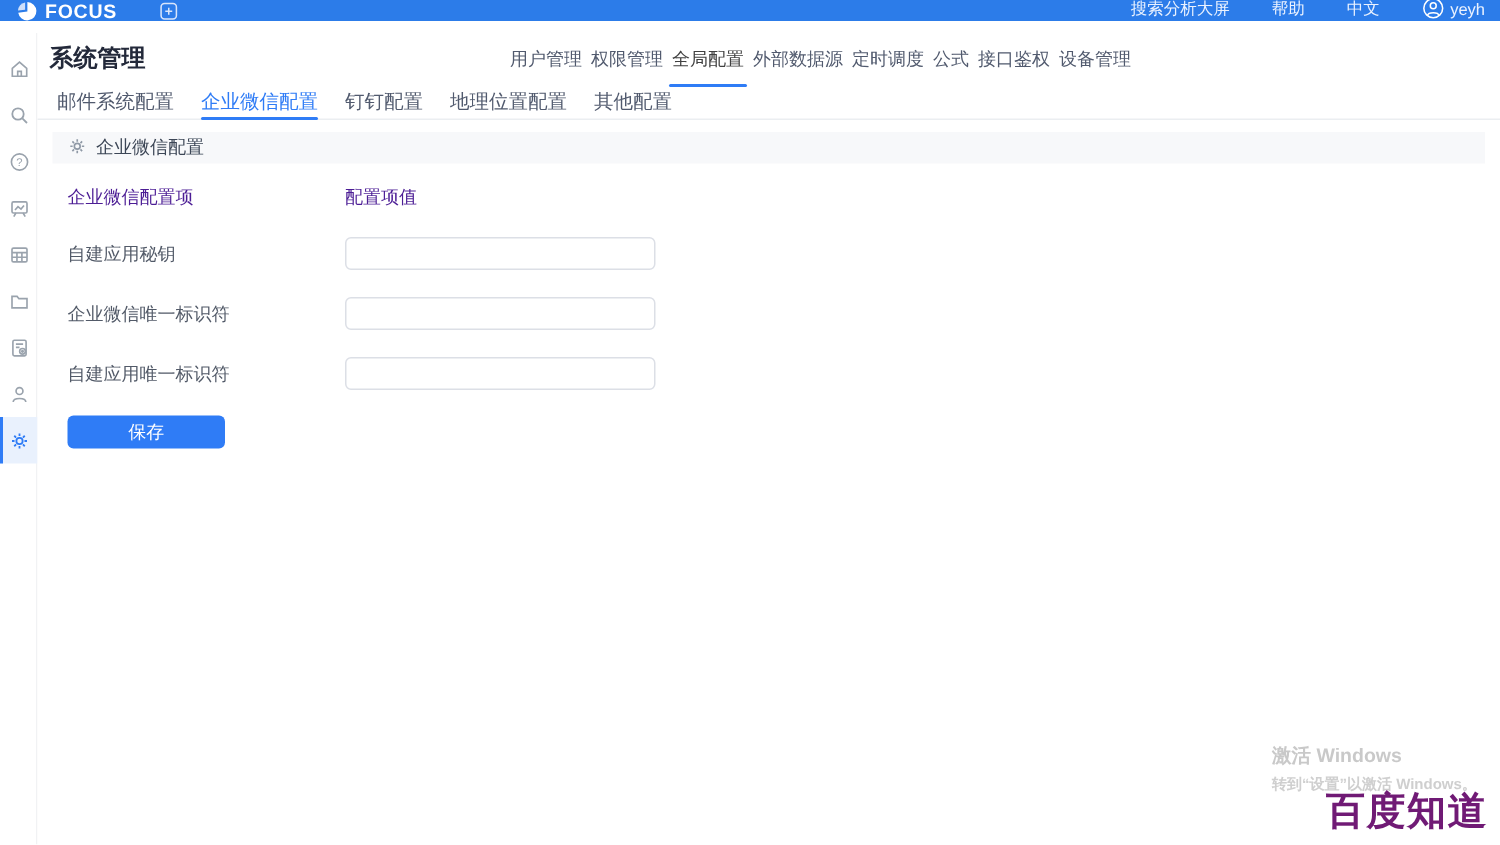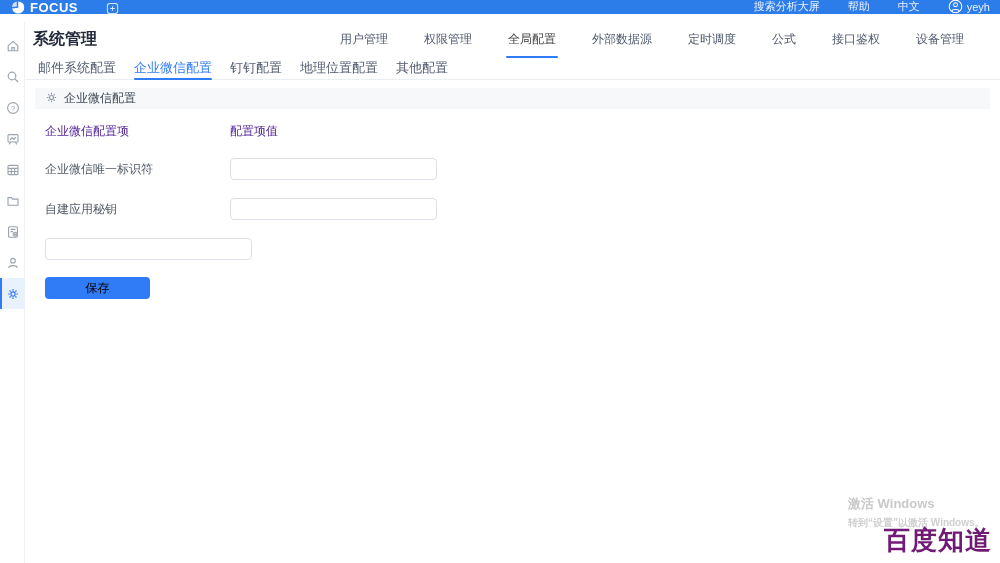--- a/index.html
+++ b/index.html
@@ -22,21 +22,21 @@
   .side-item { width:25px; height:31px; display:flex; align-items:center; justify-content:center;
     position:relative; cursor:pointer; }
   .side-item svg { display:block; }
   .side-item.active { background:#e9f1fd; }
   .side-item.active::before { content:""; position:absolute; left:0; top:0; width:2px; height:31px; background:#2f7cf6; }
 
   
   .main { position:absolute; left:25px; top:22px; width:975px; height:541px; background:#fff; }
   .page-header { height:35px; display:flex; align-items:center; padding-left:8px; position:relative; }
   .page-title { font-size:16px; font-weight:600; color:#23293a; }
-  .top-tabs { position:absolute; left:315px; top:0; height:35px; display:flex; align-items:center; gap:36px; }
+  .top-tabs { position:absolute; left:315px; top:0; height:35px; display:flex; align-items:center; gap:6px; }
   .ttab { font-size:12px; color:#515a6e; cursor:pointer; position:relative; white-space:nowrap; }
   .ttab.active { color:#404040; }
   .ttab.active::after { content:""; position:absolute; left:-2px; right:-2px; bottom:-10px; height:2px;
     background:#2f7cf6; border-radius:1px; }
 
   .sub-tabs { height:23px; display:flex; align-items:center; gap:18px; padding-left:13px;
     border-bottom:1px solid #ebeef1; }
   .stab { font-size:13px; color:#515a6e; cursor:pointer; position:relative; height:23px;
     display:flex; align-items:center; white-space:nowrap; }
   .stab.active { color:#2f7cf6; }
@@ -46,21 +46,21 @@
   .section-bar { margin:8px 10px 0 10px; height:21px; background:#f7f8fa; display:flex;
     align-items:center; gap:6px; padding-left:10px; font-size:12px; color:#3c4656; }
 
   .form-area { padding-left:20px; }
   .form-head { display:flex; margin-top:14px; font-size:12px; color:#4c1d95; }
   .col-item { width:185px; }
   .form-row { display:flex; align-items:center; margin-top:18px; }
   .row-label { width:185px; font-size:12px; color:#525a68; }
   .row-input { width:207px; height:22px; border:1px solid #dcdfe6; border-radius:4px;
     background:#fff; outline:none; padding:0 6px; font-size:12px; color:#333; }
-  .save-btn { margin-top:17px; width:105px; height:22px; background:#2f7cf6; color:#000000;
+  .save-btn { margin-top:17px; width:105px; height:22px; background:#2f7cf6; color:#ffffff;
     border:none; border-radius:4px; font-size:12px; cursor:pointer; }
 
   
   .activate-wm { position:absolute; left:848px; top:495px; color:#c9c9c9; pointer-events:none;font-weight:bold; }
   .activate-wm .t1 { font-size:13px; }
   .activate-wm .t2 { font-size:10px; margin-top:3px; color:#cfcfcf; }
   .baidu-wm { position:absolute; right:8px; bottom:5px; font-size:26px; font-weight:bold;
     color:#701a75; letter-spacing:1px; pointer-events:none; }
 </style>
 </head>
@@ -210,30 +210,31 @@
     <span>企业微信配置</span>
   </div>
 
   <div class="form-area">
     <div class="form-head">
       <span class="col-item">企业微信配置项</span>
       <span class="col-value">配置项值</span>
     </div>
 
     <div class="form-row">
+      <span class="row-label">自建应用秘钥</span>
+      <input class="row-input" type="text" value="" style="">
+    </div>
+
+    <div class="form-row">
       <span class="row-label">企业微信唯一标识符</span>
       <input class="row-input" type="text" value="" style="">
     </div>
 
     <div class="form-row">
-      <span class="row-label">自建应用秘钥</span>
-      <input class="row-input" type="text" value="" style="">
-    </div>
-
-    <div class="form-row">
+      <span class="row-label">自建应用唯一标识符</span>
       <input class="row-input" type="text" value="" style="">
     </div>
 
     <button class="save-btn">保存</button>
   </div>
 </div>
 
 <div class="activate-wm">
   <div class="t1">激活 Windows</div>
   <div class="t2">转到“设置”以激活 Windows。</div>

